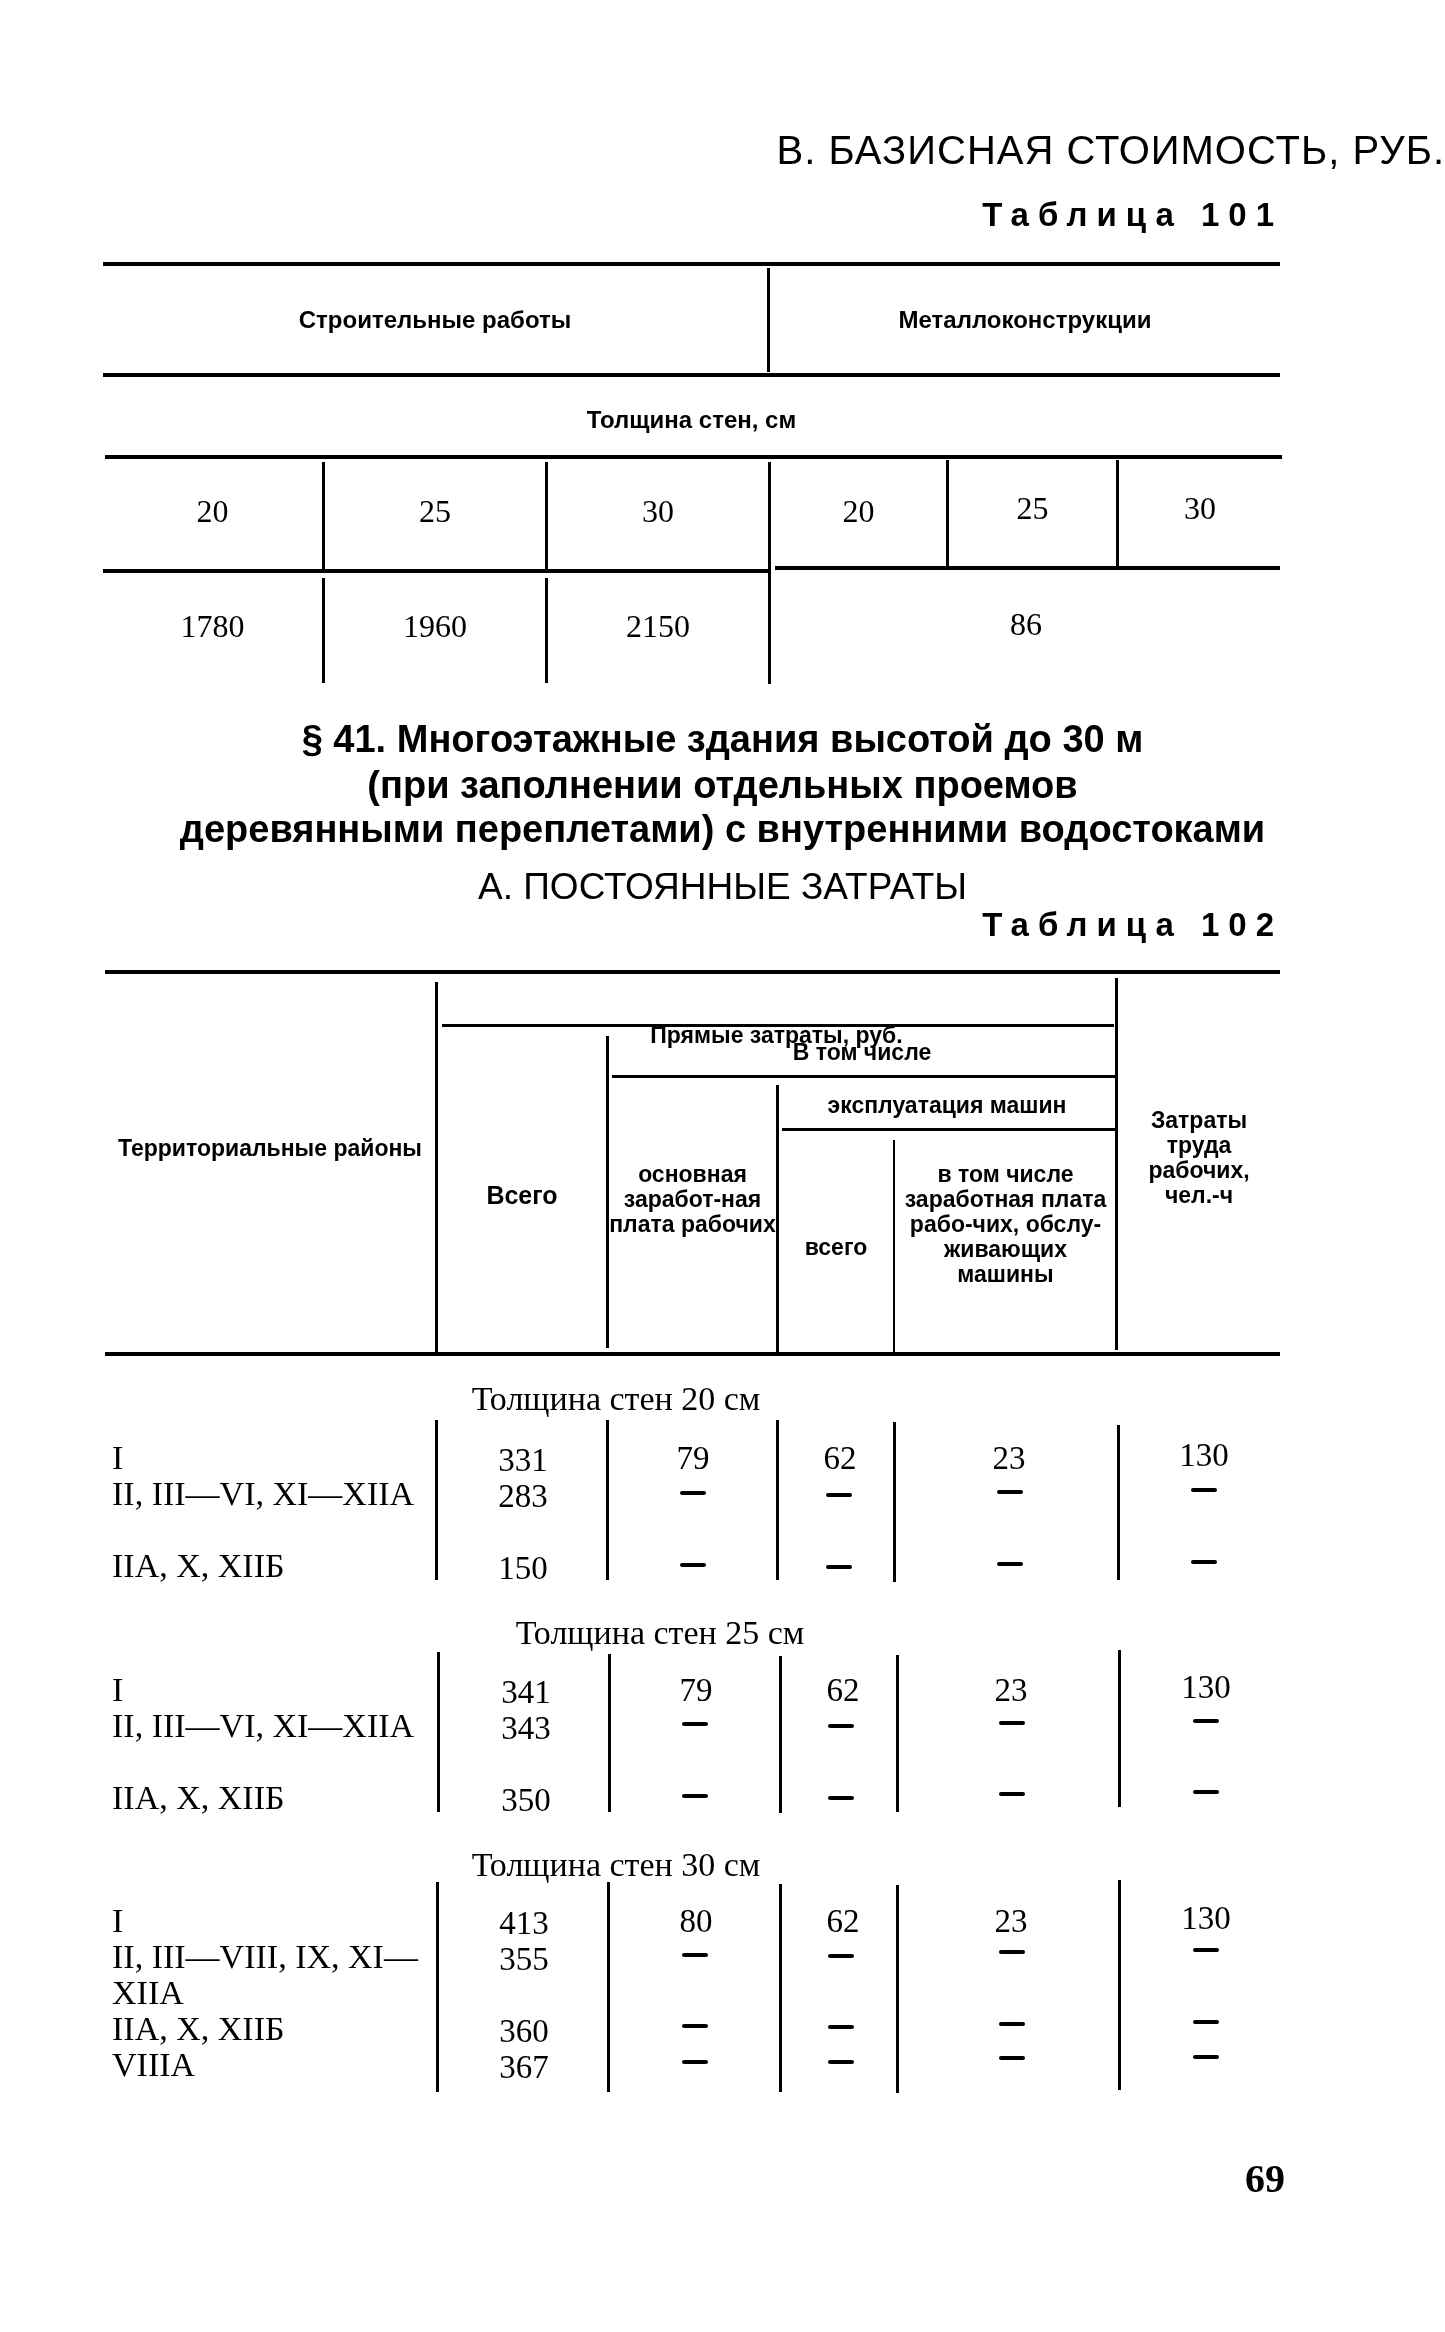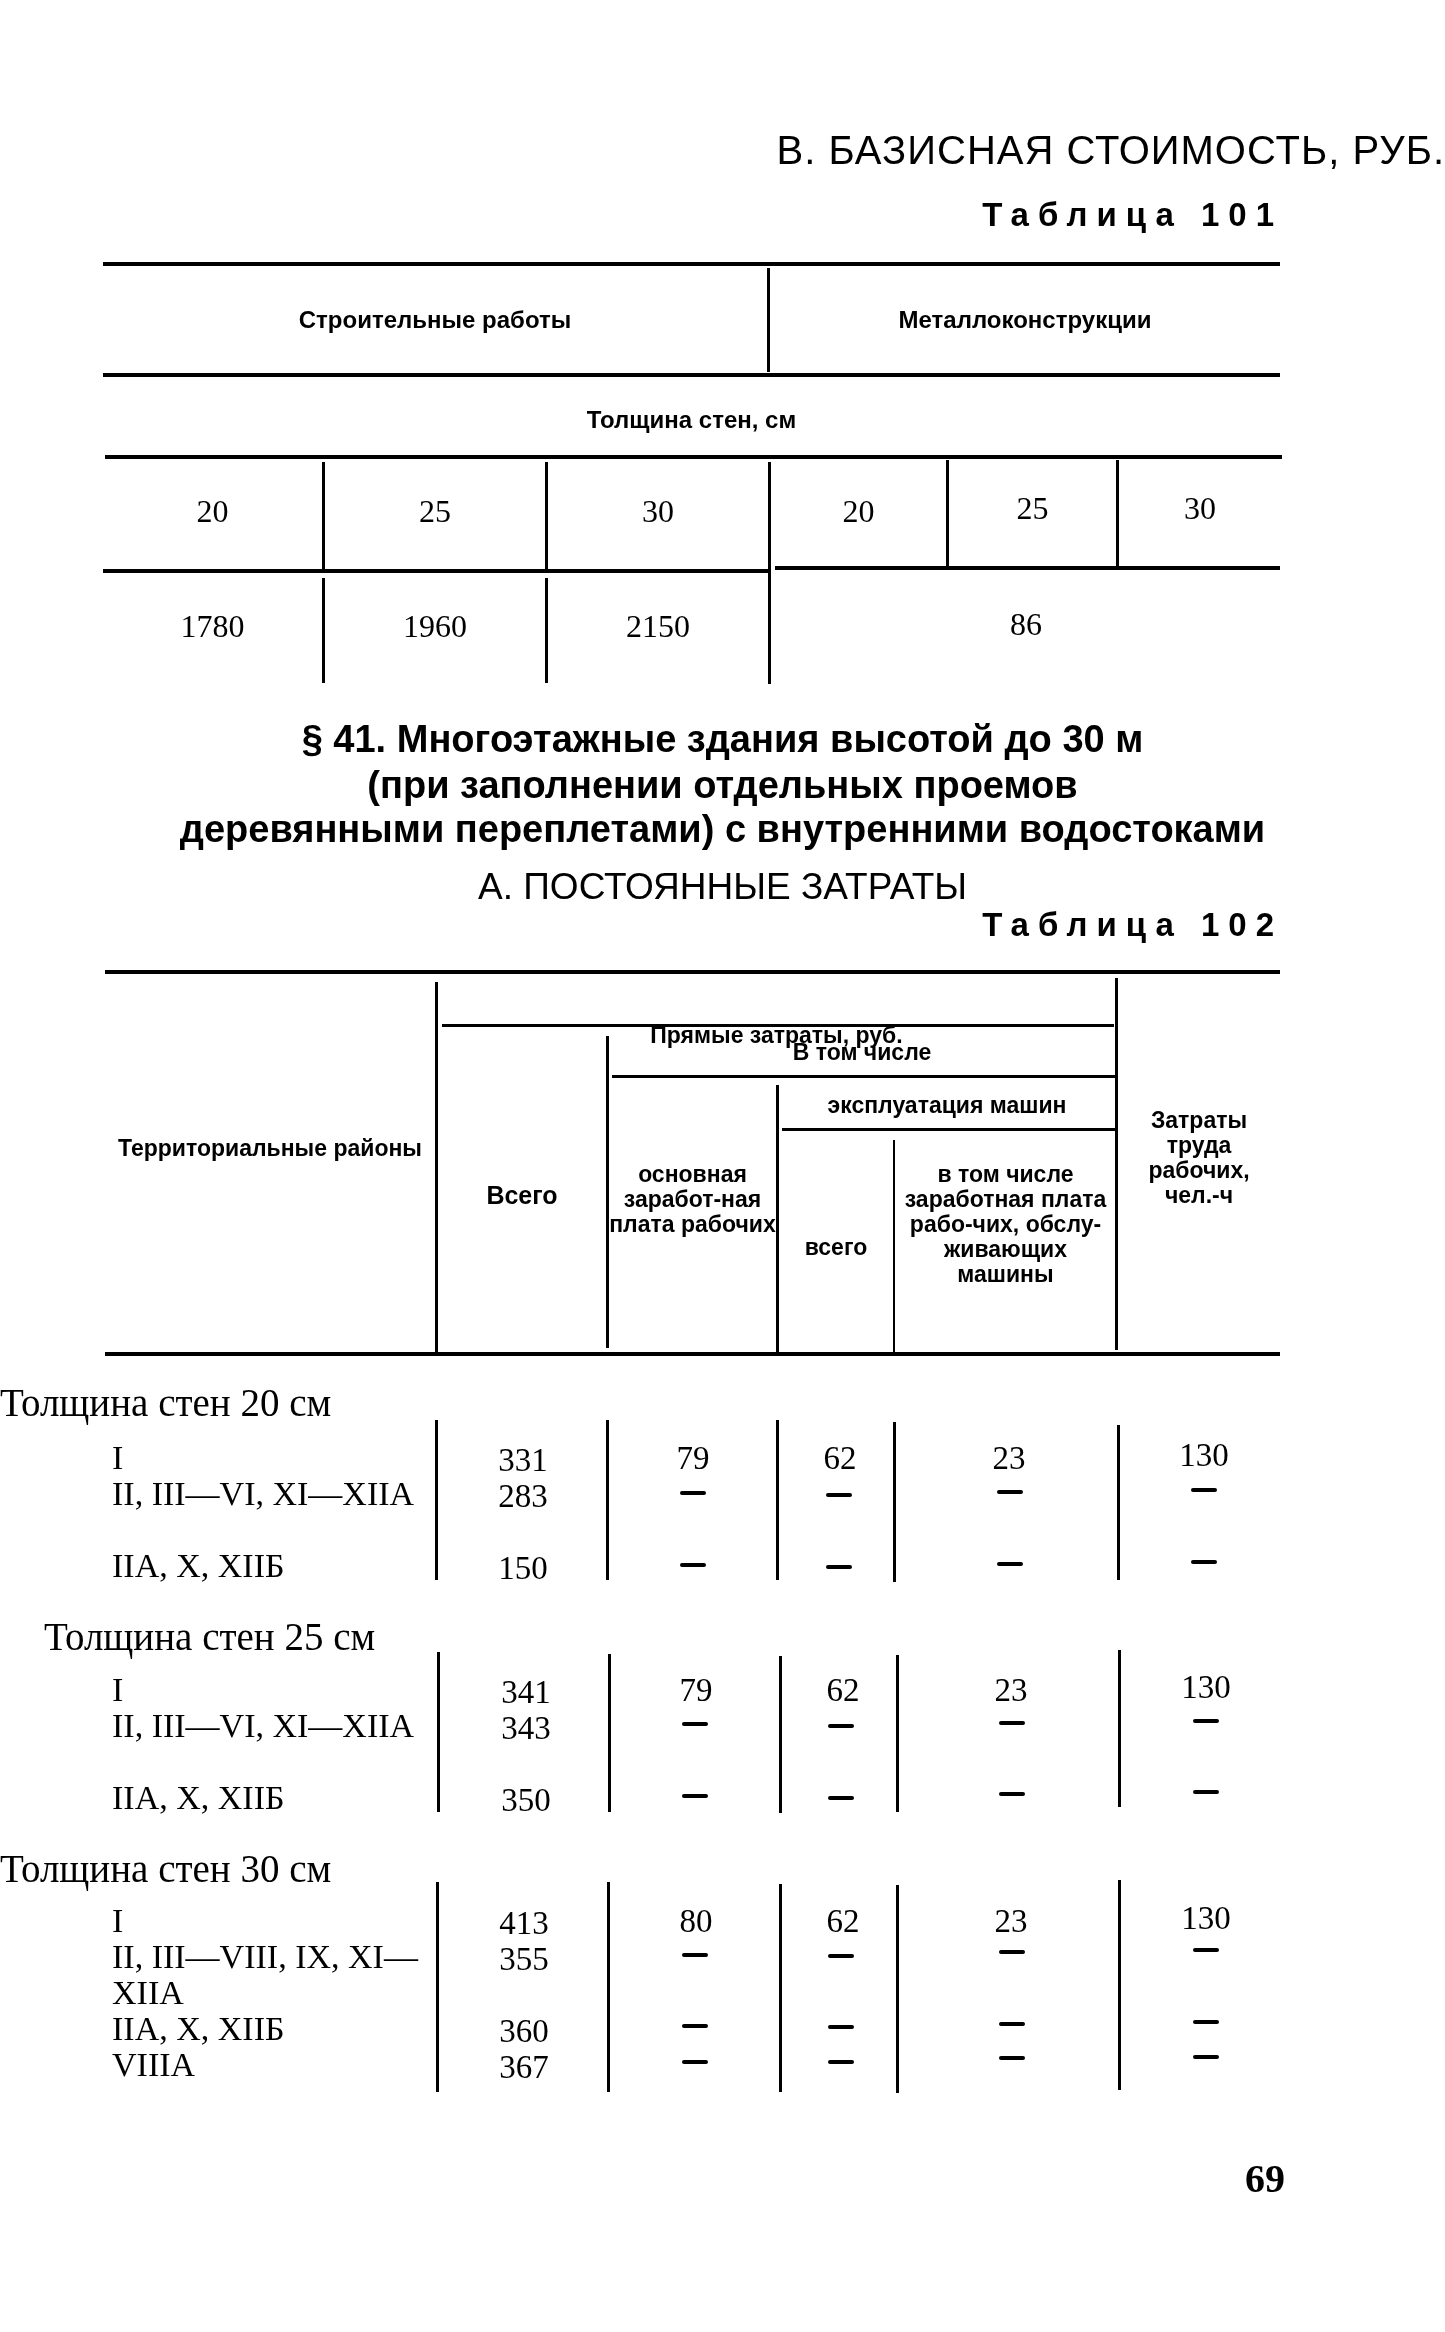--- a/index.html
+++ b/index.html
@@ -24,21 +24,21 @@
   .t101-cell { position: absolute; text-align: center; font-size: 32px; }
   .t101-head { font-size: 24px; font-weight: bold; }
 
   
   .sec-line { left: 0; width: 1445px; font-size: 38px; font-weight: bold; text-align: center; }
   #sec-sub { left: 0; width: 1445px; top: 866px; font-size: 37px; text-align: center; }
 
   
   .h102 { position: absolute; text-align: center; font-weight: bold; font-size: 23px; line-height: 25px; }
   
-  .grp-title { position: absolute; left: 0; width: 1232px; text-align: left; font-size: 39px; }
+  .grp-title { position: absolute; left: 0; width: 1232px; text-align: center; font-size: 34px; }
   .region { position: absolute; left: 112px; width: 320px; font-size: 34px; line-height: 36px; }
   .num { position: absolute; font-size: 33px; text-align: center; width: 120px; }
   .dash { position: absolute; width: 26px; height: 4px; background: #000; border-radius: 2px; }
   #page-num { right: 160px; top: 2155px; font-size: 40px; font-weight: bold; }
 </style>
 </head>
 <body>
 
 <div id="title-b" class="abs center sans">В. БАЗИСНАЯ СТОИМОСТЬ, РУБ.</div>
 <div id="tab101-label" class="abs table-label sans">Таблица 101</div>

